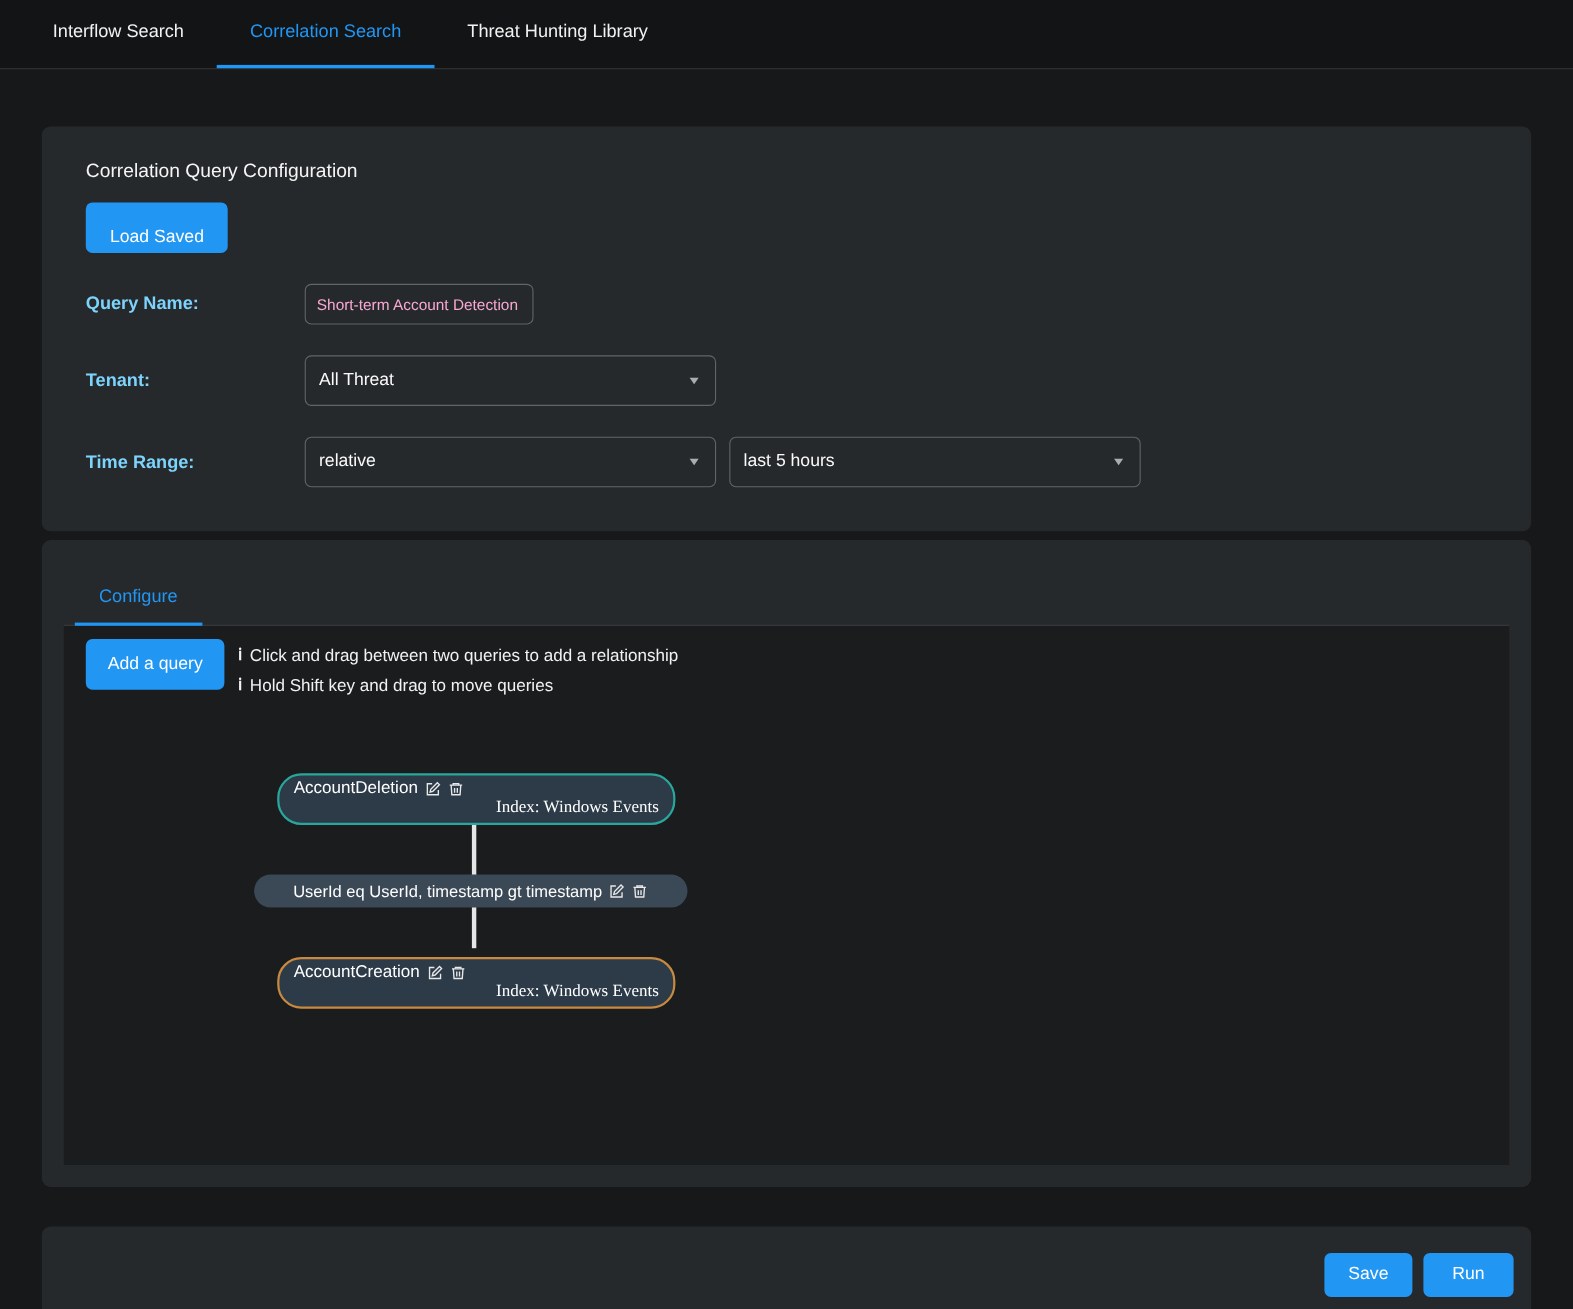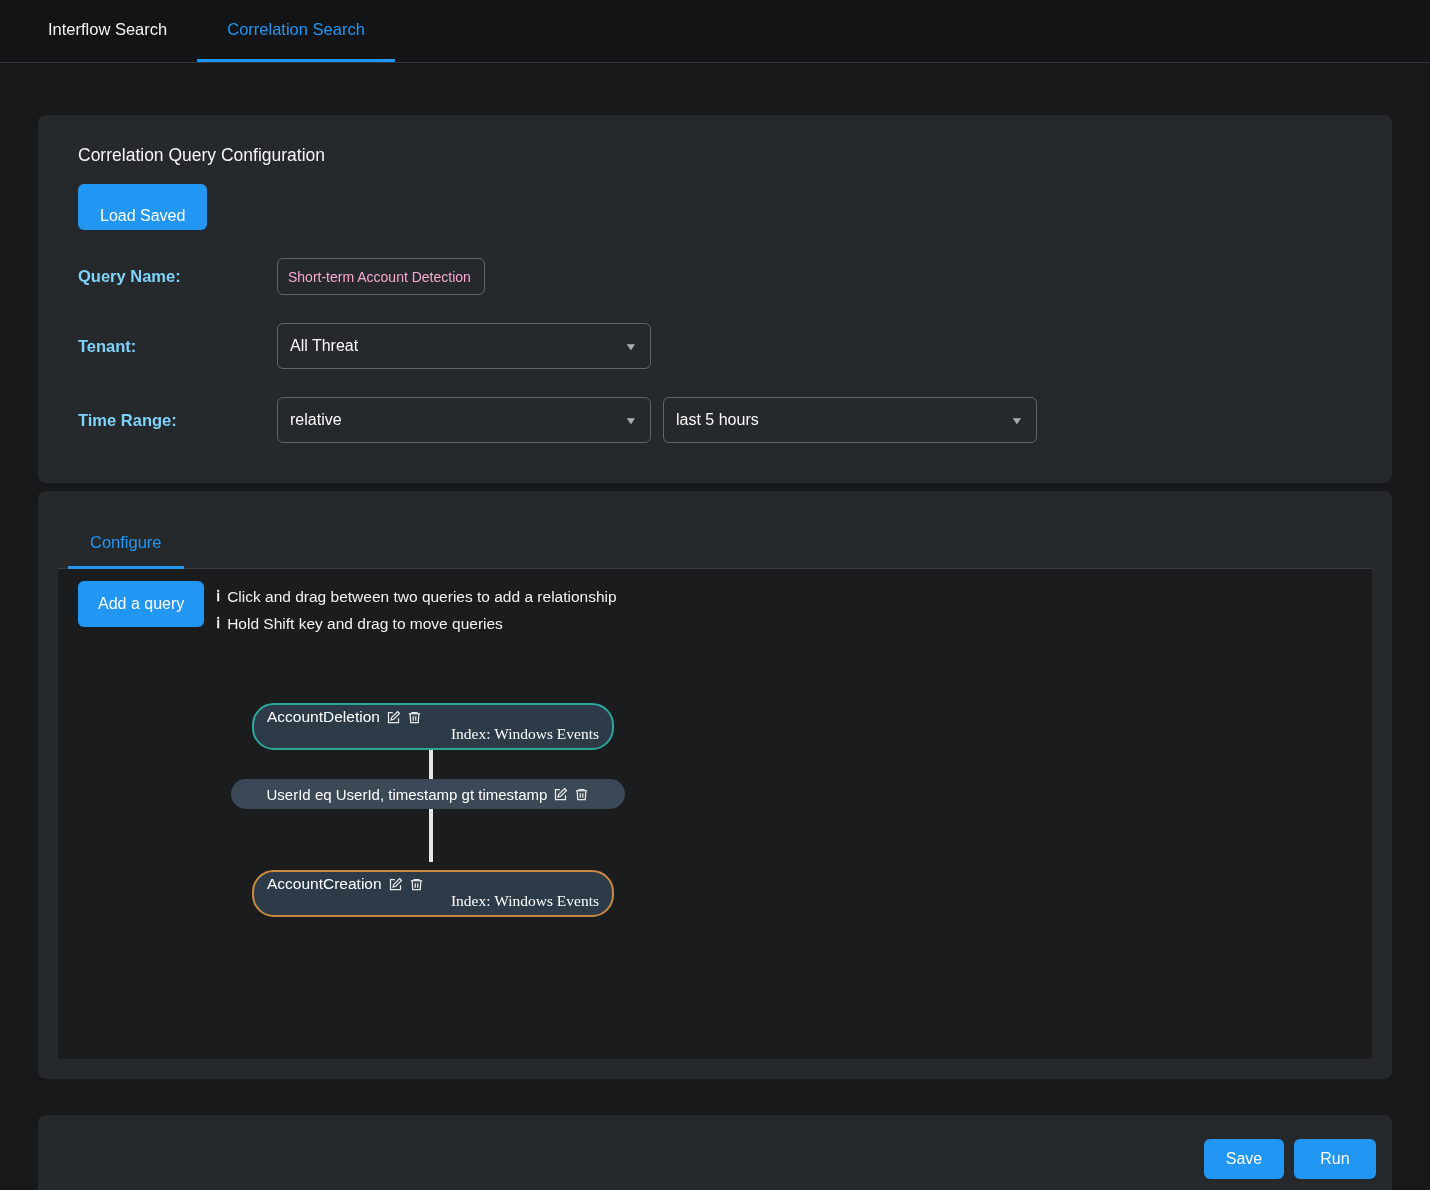--- a/index.html
+++ b/index.html
@@ -159,21 +159,21 @@
   .node-line1 { display: flex; align-items: center; gap: 6px; font-size: 15.5px; color: #fff; }
   .node-line2 {
     text-align: right;
     font-family: "Liberation Serif", serif;
     font-size: 15.5px;
     color: #ffffff;
     margin-top: -1px;
   }
   .rel-pill {
     position: absolute;
-    left: 173px; top: 210px;
+    left: 173px; top: 226px;
     width: 394px; height: 30px;
     background: #3b4855;
     border-radius: 15px;
     display: flex;
     align-items: center;
     justify-content: center;
     gap: 6px;
     font-size: 15px;
     color: #fff;
     z-index: 3;
@@ -200,20 +200,21 @@
   }
   .btn-save { width: 80px; height: 40px; }
   .btn-run { width: 82px; height: 40px; }
 </style>
 </head>
 <body>
 
 <nav class="topbar">
   <div class="tab">Interflow Search</div>
   <div class="tab active">Correlation Search</div>
+  <div class="tab">Threat Hunting Library</div>
 </nav>
 
 <section class="panel config-panel">
   <h2 class="panel-title">Correlation Query Configuration</h2>
 
   <button class="btn btn-load">Load Saved</button>
 
   <div class="form-row">
     <div class="form-label">Query Name:</div>
     <input class="text-input" type="text" value="Short-term Account Detection" style="">

